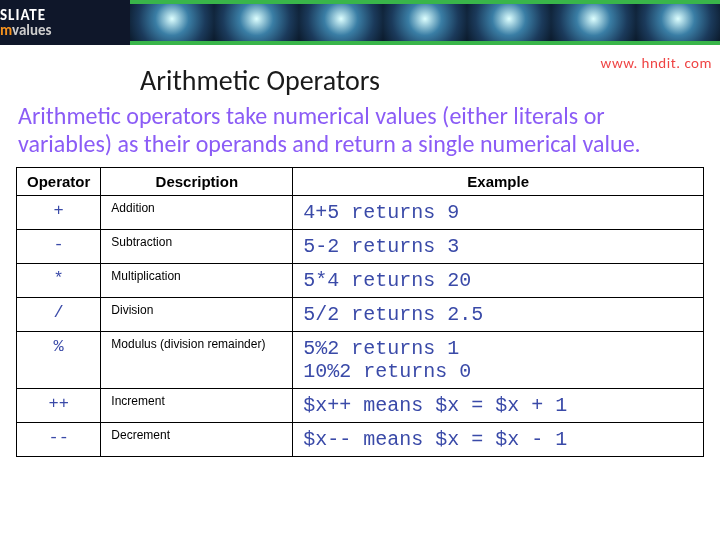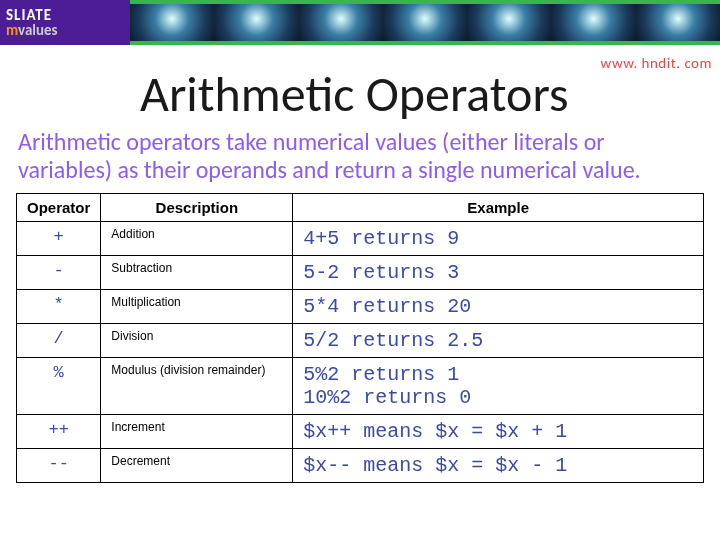--- a/index.html
+++ b/index.html
@@ -15,24 +15,23 @@
   .banner {
     width: 720px;
     height: 45px;
     background: #fff;
     display: flex;
     align-items: stretch;
   }
   .banner-left {
     width: 130px;
     height: 100%;
-    background: #4c1d95;
+    background: #0f172a;
     display: flex;
     align-items: center;
-    padding-left: 6px;
   }
   .logo-text { font-weight: bold; font-size: 15px; line-height: 1; }
   .logo1 { color: #fff; letter-spacing: 1px;}
   .logo2a { color: #f7931e; }
   .logo2b { color: #ccc; }
   .banner-right {
     flex: 1;
     position: relative;
     display: flex;
     overflow: hidden;
@@ -46,21 +45,21 @@
   .site-url {
     position: absolute;
     right: 8px;
     top: 54px;
     font-family: Calibri, Arial, sans-serif;
     font-size: 15px;
     color: #ef4444;
     letter-spacing: 0.5px;
   }
   .title {
-    font-size: 50px;
+    font-size: 28px;
     font-weight: 400;
     color: #1a1a1a;
     margin: 18px 0 0 0;
     text-align: left;
     padding-left: 140px;
     padding-right: 40px;
   }
   .desc {
     font-size: 24px;
     color: #8b5cf6;

